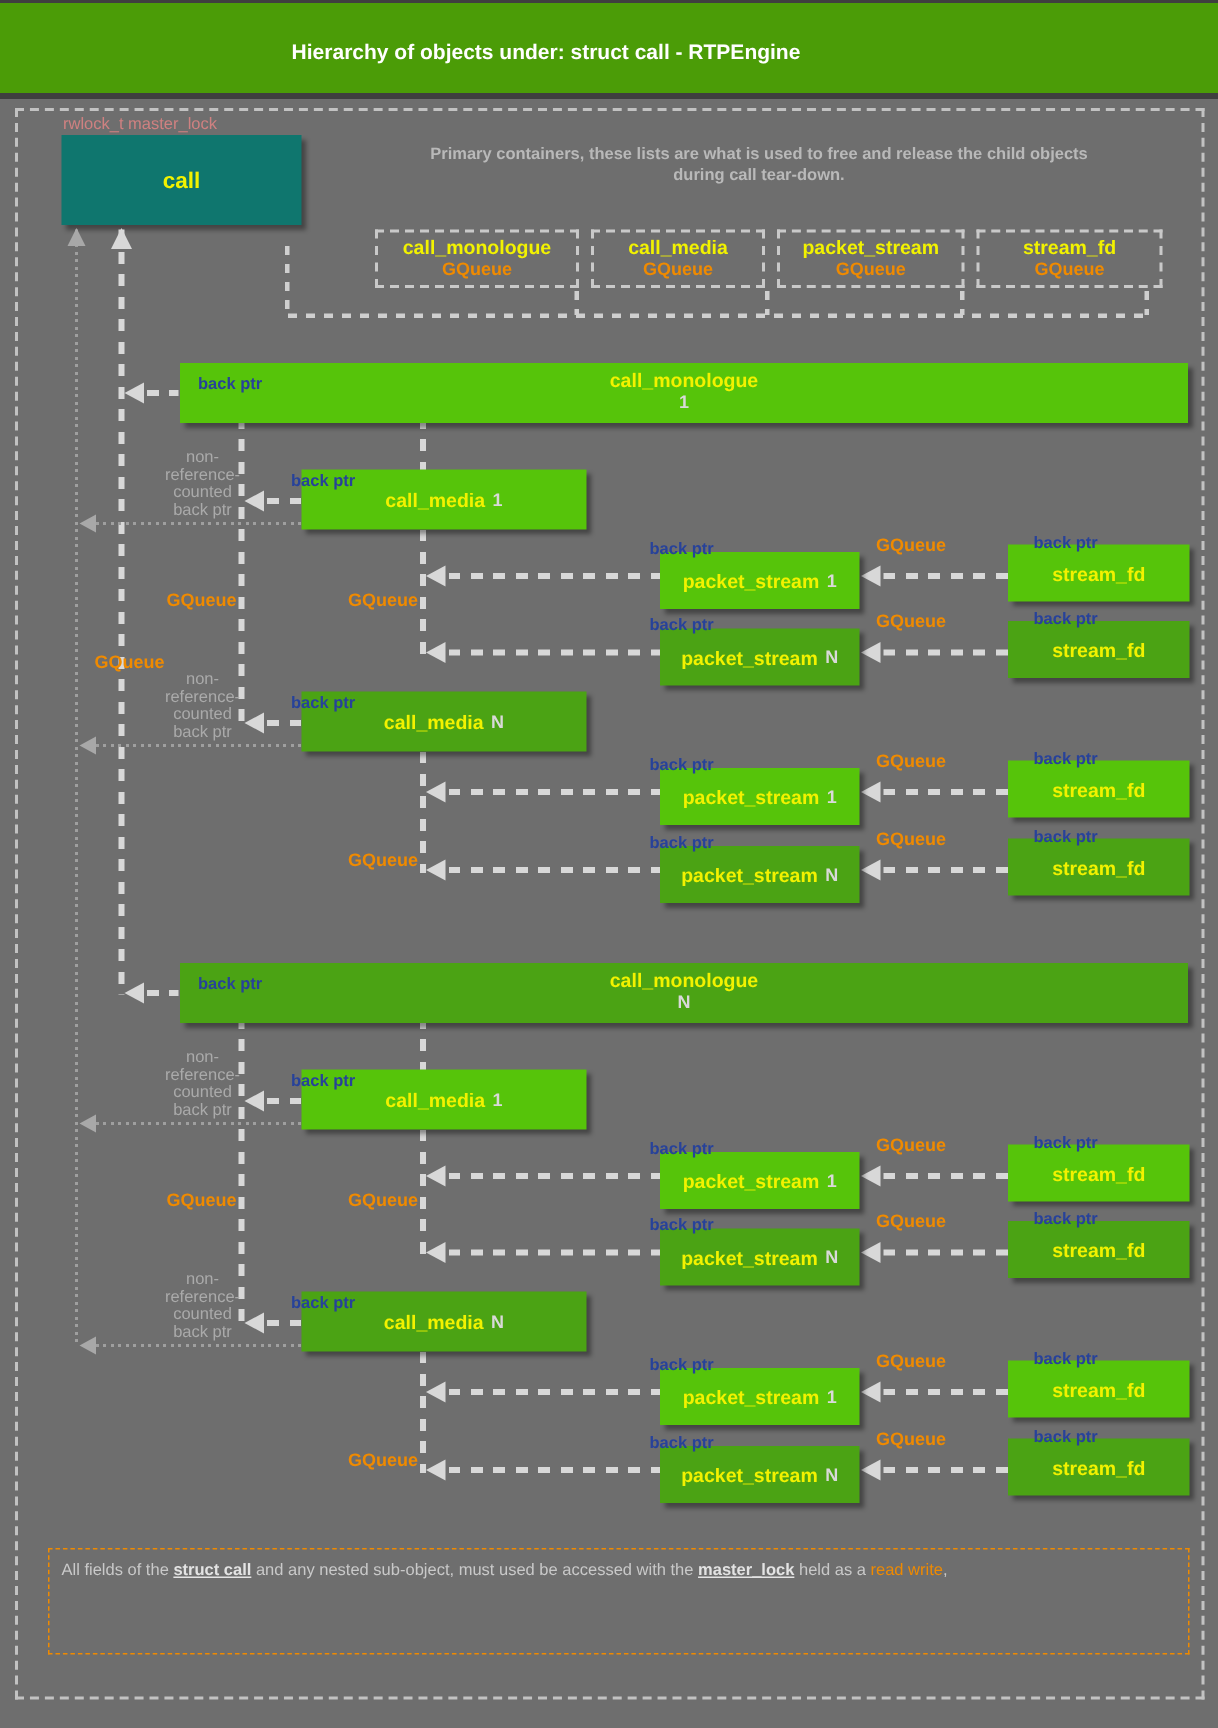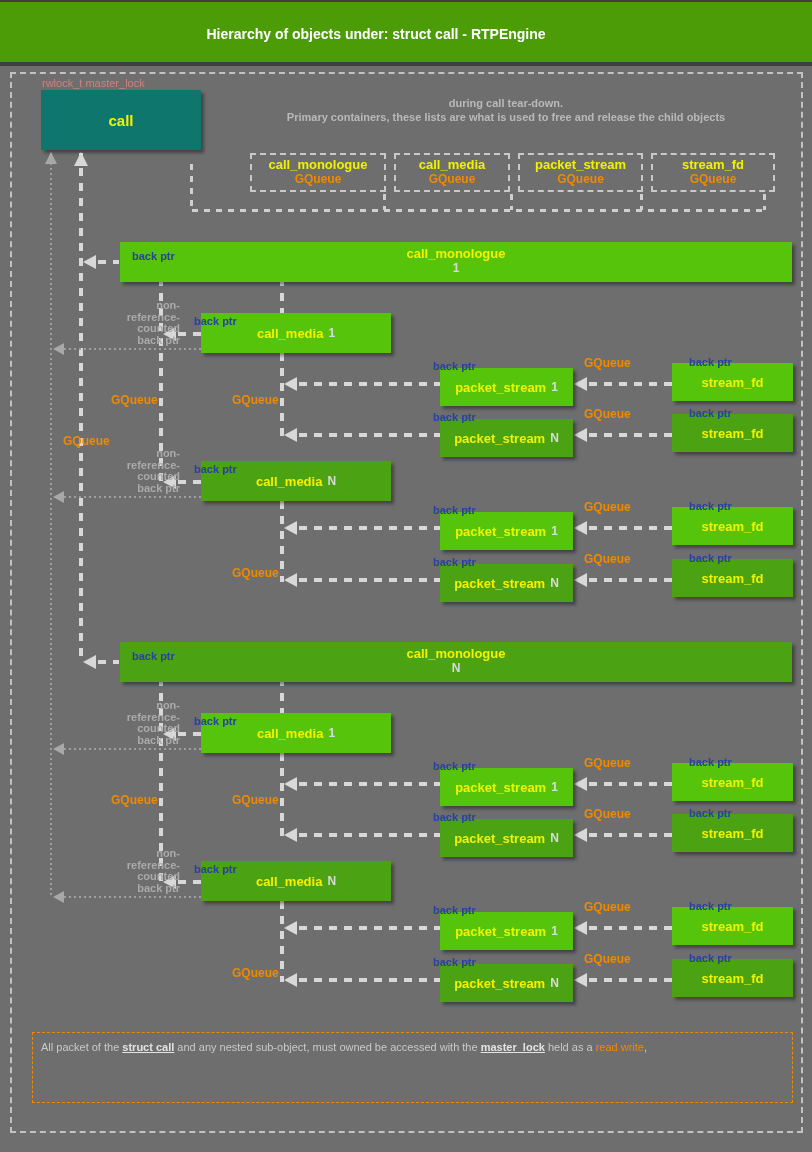--- a/index.html
+++ b/index.html
@@ -10,21 +10,21 @@
   #header{position:absolute;left:0;top:2px;width:812px;height:60px;background:#4b9c07;}
   #headerbot{position:absolute;left:0;top:62px;width:812px;height:4px;background:#3f3f3f;}
   #logo{position:absolute;left:30px;top:4px;width:150px;height:56px;}
   .bubble1{position:absolute;left:18px;top:5px;width:52px;height:26px;border:3px solid #1a1a1a;border-radius:50%;}
   .bubble1:after{content:"";position:absolute;left:6px;top:22px;border-left:3px solid #1a1a1a;height:9px;transform:rotate(35deg);}
   .bubble2{position:absolute;left:62px;top:22px;width:34px;height:18px;border:2px solid #1d3a06;border-radius:50%;background:#3f7d0c;}
   .logotext{position:absolute;left:0px;top:30px;font-size:17px;font-weight:bold;letter-spacing:.5px;}
   .logosip{color:#111;}
   .logowise{color:#2f6d08;}
   .logotag{position:absolute;left:56px;top:49px;font-size:6px;color:#1a1a1a;}
-  #title{position:absolute;left:12px;top:24px;width:728px;text-align:center;color:#fff;
+  #title{position:absolute;left:0;top:24px;width:728px;text-align:center;color:#fff;
          font-size:14px;font-weight:bold;}
   
   #frame{position:absolute;left:10px;top:72px;width:789px;height:1057px;border:2px dashed #c2c2c2;}
   
   .gbox{position:absolute;box-shadow:3px 3px 3px rgba(0,0,0,.38);text-align:center;}
   .g-bright{background:#56c40a;}
   .g-dark{background:#4ba314;}
   .boxtitle{color:#f2f200;font-weight:bold;font-size:13px;}
   .boxsuffix{color:#d9d9d9;font-weight:bold;font-size:12px;}
   .oneline{display:flex;align-items:center;justify-content:center;height:100%;gap:5px;}
@@ -47,21 +47,21 @@
   .hdash.thin{height:3px;background:repeating-linear-gradient(90deg,#cfcfcf 0 6px,transparent 6px 12px);}
   .vdot{position:absolute;width:2px;background:repeating-linear-gradient(180deg,#9f9f9f 0 2px,transparent 2px 5px);}
   .hdot{position:absolute;height:2px;background:repeating-linear-gradient(90deg,#9f9f9f 0 2px,transparent 2px 5px);}
   .larrow{position:absolute;width:0;height:0;border-top:7px solid transparent;border-bottom:7px solid transparent;border-right:13px solid #d8d8d8;}
   .larrow.gray{border-right-color:#a8a8a8;border-top-width:6px;border-bottom-width:6px;border-right-width:11px;}
   .uarrow{position:absolute;width:0;height:0;border-left:7px solid transparent;border-right:7px solid transparent;border-bottom:14px solid #d8d8d8;}
   .uarrow.gray{border-left-width:6px;border-right-width:6px;border-bottom:12px solid #a8a8a8;}
   
   .backptr{position:absolute;color:#27429a;font-size:11px;font-weight:bold;white-space:nowrap;}
   .gqueue{position:absolute;color:#ef8a00;font-size:12px;font-weight:bold;white-space:nowrap;}
-  .nonref{position:absolute;width:90px;text-align:right;color:#aaaaaa;font-size:11px;line-height:11.5px;font-weight:bold;}
+  .nonref{position:absolute;width:90px;text-align:center;color:#aaaaaa;font-size:11px;line-height:11.5px;}
   
   #note{position:absolute;left:32px;top:1032px;width:743px;height:53px;border:1px dashed #ef8a00;
         padding:8px 8px;color:#c9c9c9;font-size:11px;line-height:13.5px;}
   #note b{color:#e3e3e3;text-decoration:underline;}
   #note .olock{color:#ef8a00;}
   .notegap{height:12px;}
   #footer{position:absolute;left:12px;top:1134px;font-size:11px;color:#bcbcbc;}
 </style>
 </head>
 <body>
@@ -72,22 +72,22 @@
     <div id="title">Hierarchy of objects under: struct call - RTPEngine</div>
   </div>
   <div id="headerbot"></div>
 
   <div id="frame"></div>
 
   <div id="rwlock">rwlock_t master_lock</div>
   <div id="callbox">call</div>
 
   <div id="intro">
+    <div>Primary containers, these lists are what is used to free and release the child objects</div>
     <div>during call tear-down.</div>
-    <div>Primary containers, these lists are what is used to free and release the child objects</div>
   </div>
 
   <div id="containers">
       <div class="qbox" style="left: 250px; width: 132px;">
         <div class="qname">call_monologue</div>
         <div class="qqueue">GQueue</div>
       </div>
       <div class="qbox" style="left: 394px; width: 112px;">
         <div class="qname">call_media</div>
         <div class="qqueue">GQueue</div>
@@ -350,17 +350,17 @@
       </div>
       <div class="nonref" style="left: 90px; top: 848px;">
         <div>non-</div>
         <div>reference-</div>
         <div>counted</div>
         <div>back ptr</div>
       </div>
     </div>
 
   <div id="note">
-      <div><span>All packet of the </span><b>struct call</b><span> and any nested sub-object, must owned be accessed with the </span><b>master_lock</b><span> held as a </span><span class="olock">read write</span><span>,</span></div>
+      <div><span>All fields of the </span><b>struct call</b><span> and any nested sub-object, must used be accessed with the </span><b>master_lock</b><span> held as a </span><span class="olock">read write</span><span>,</span></div>
       <div class="notegap"></div>
     </div>
 
 </div>
 
 </body></html>

